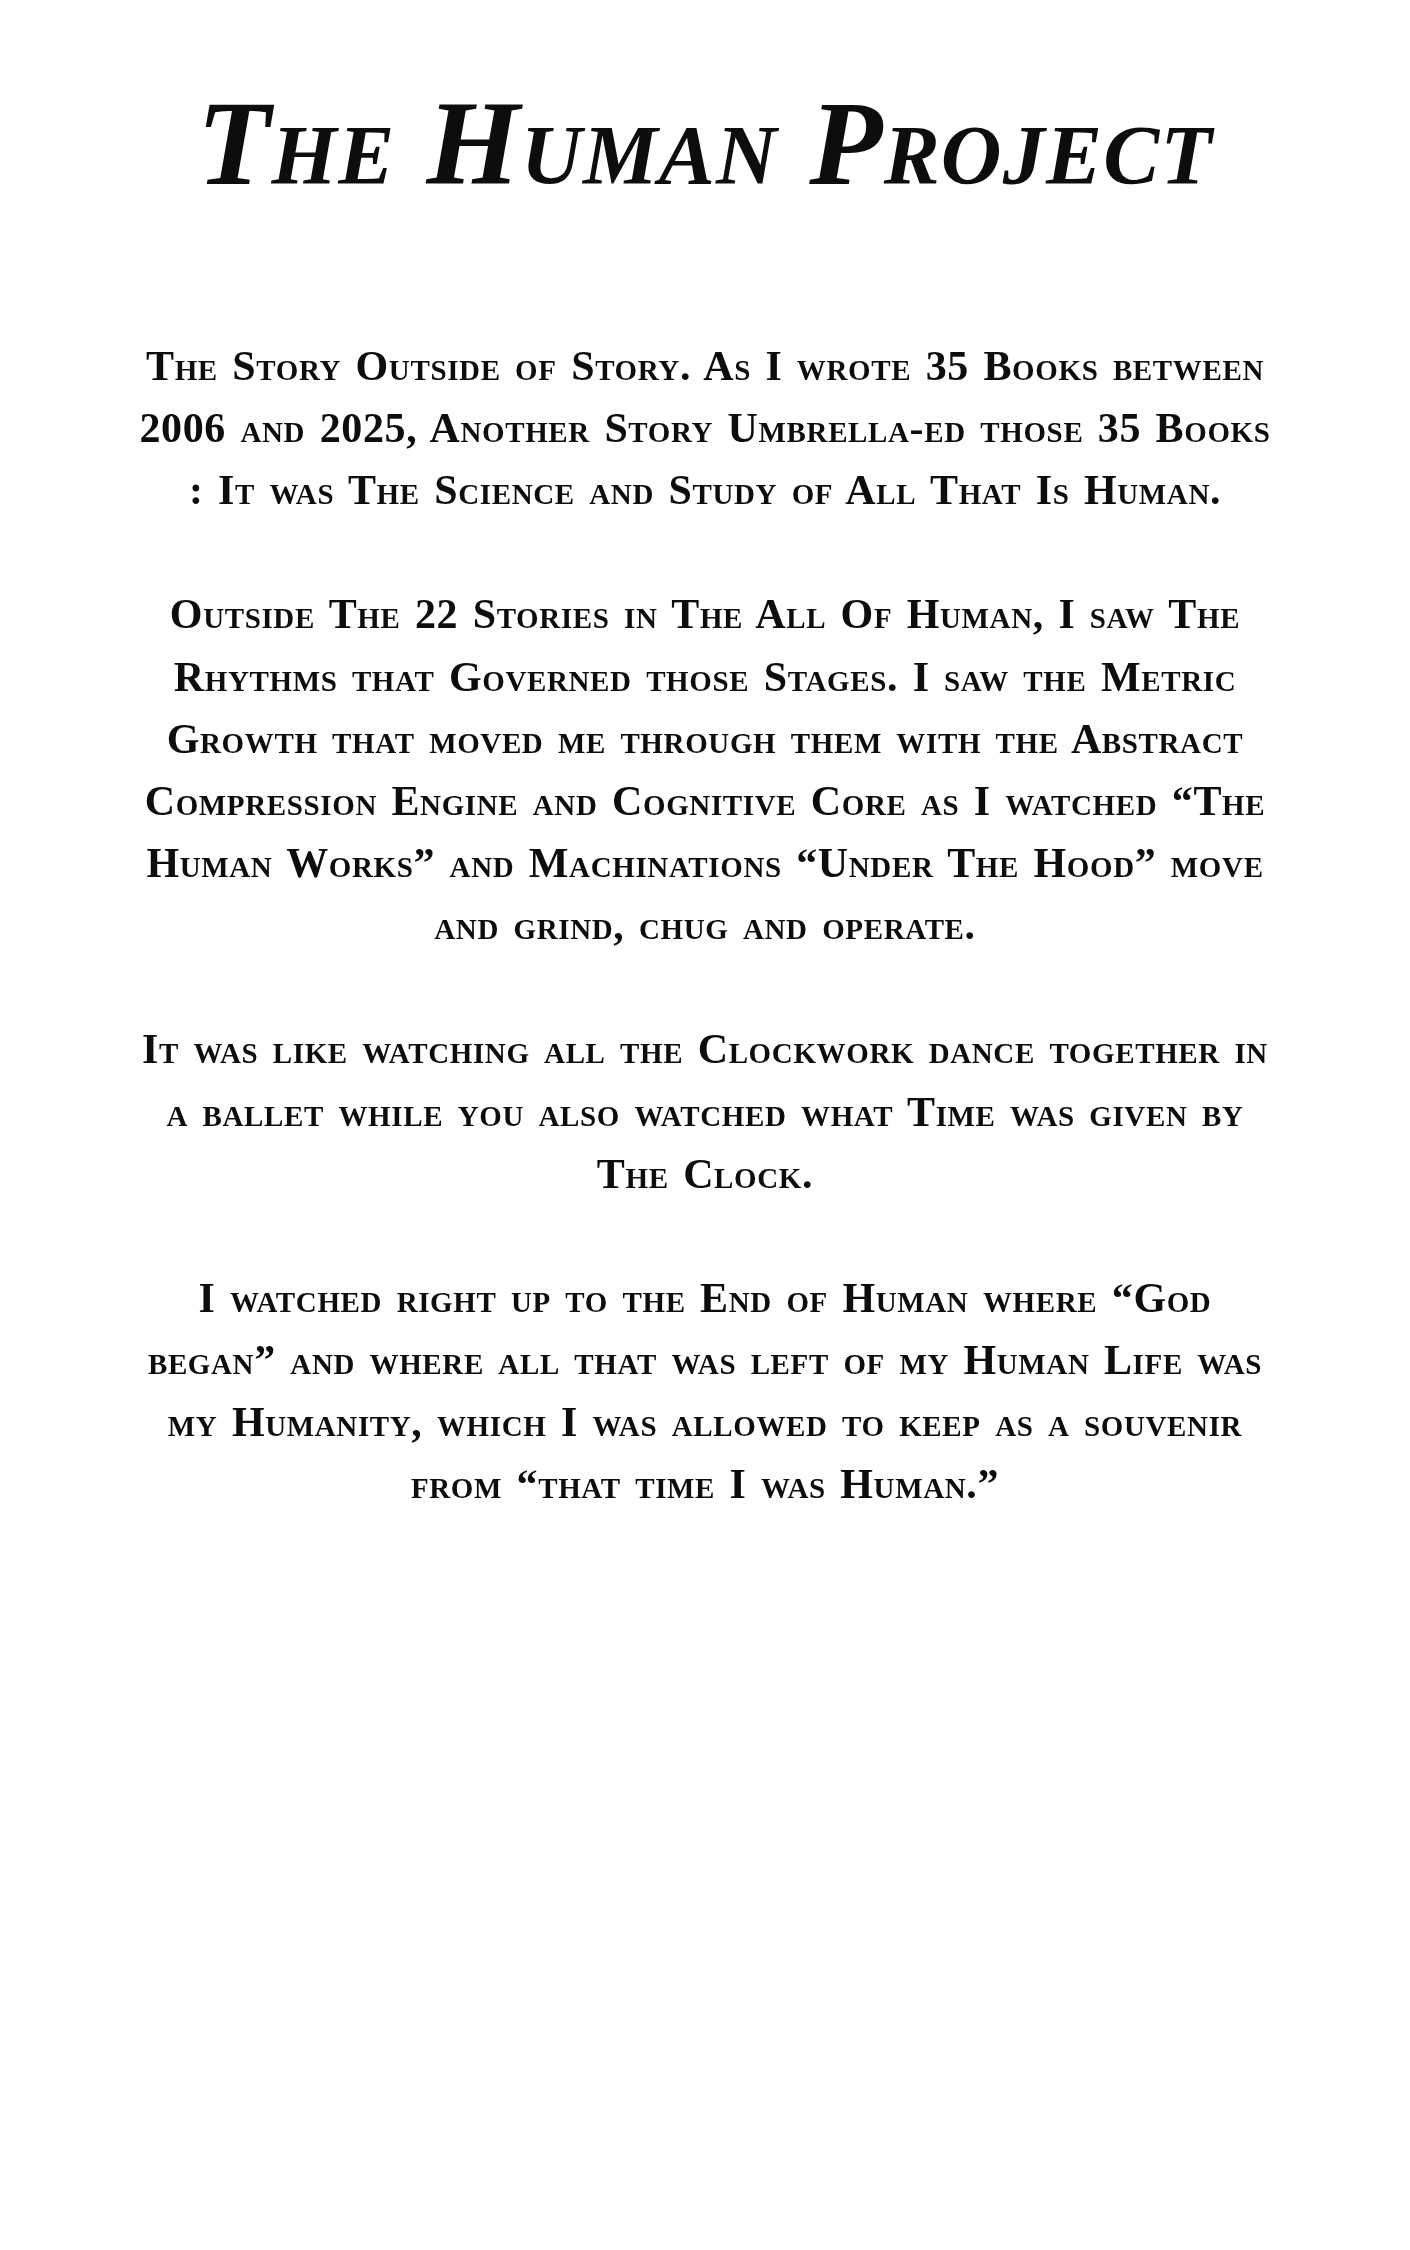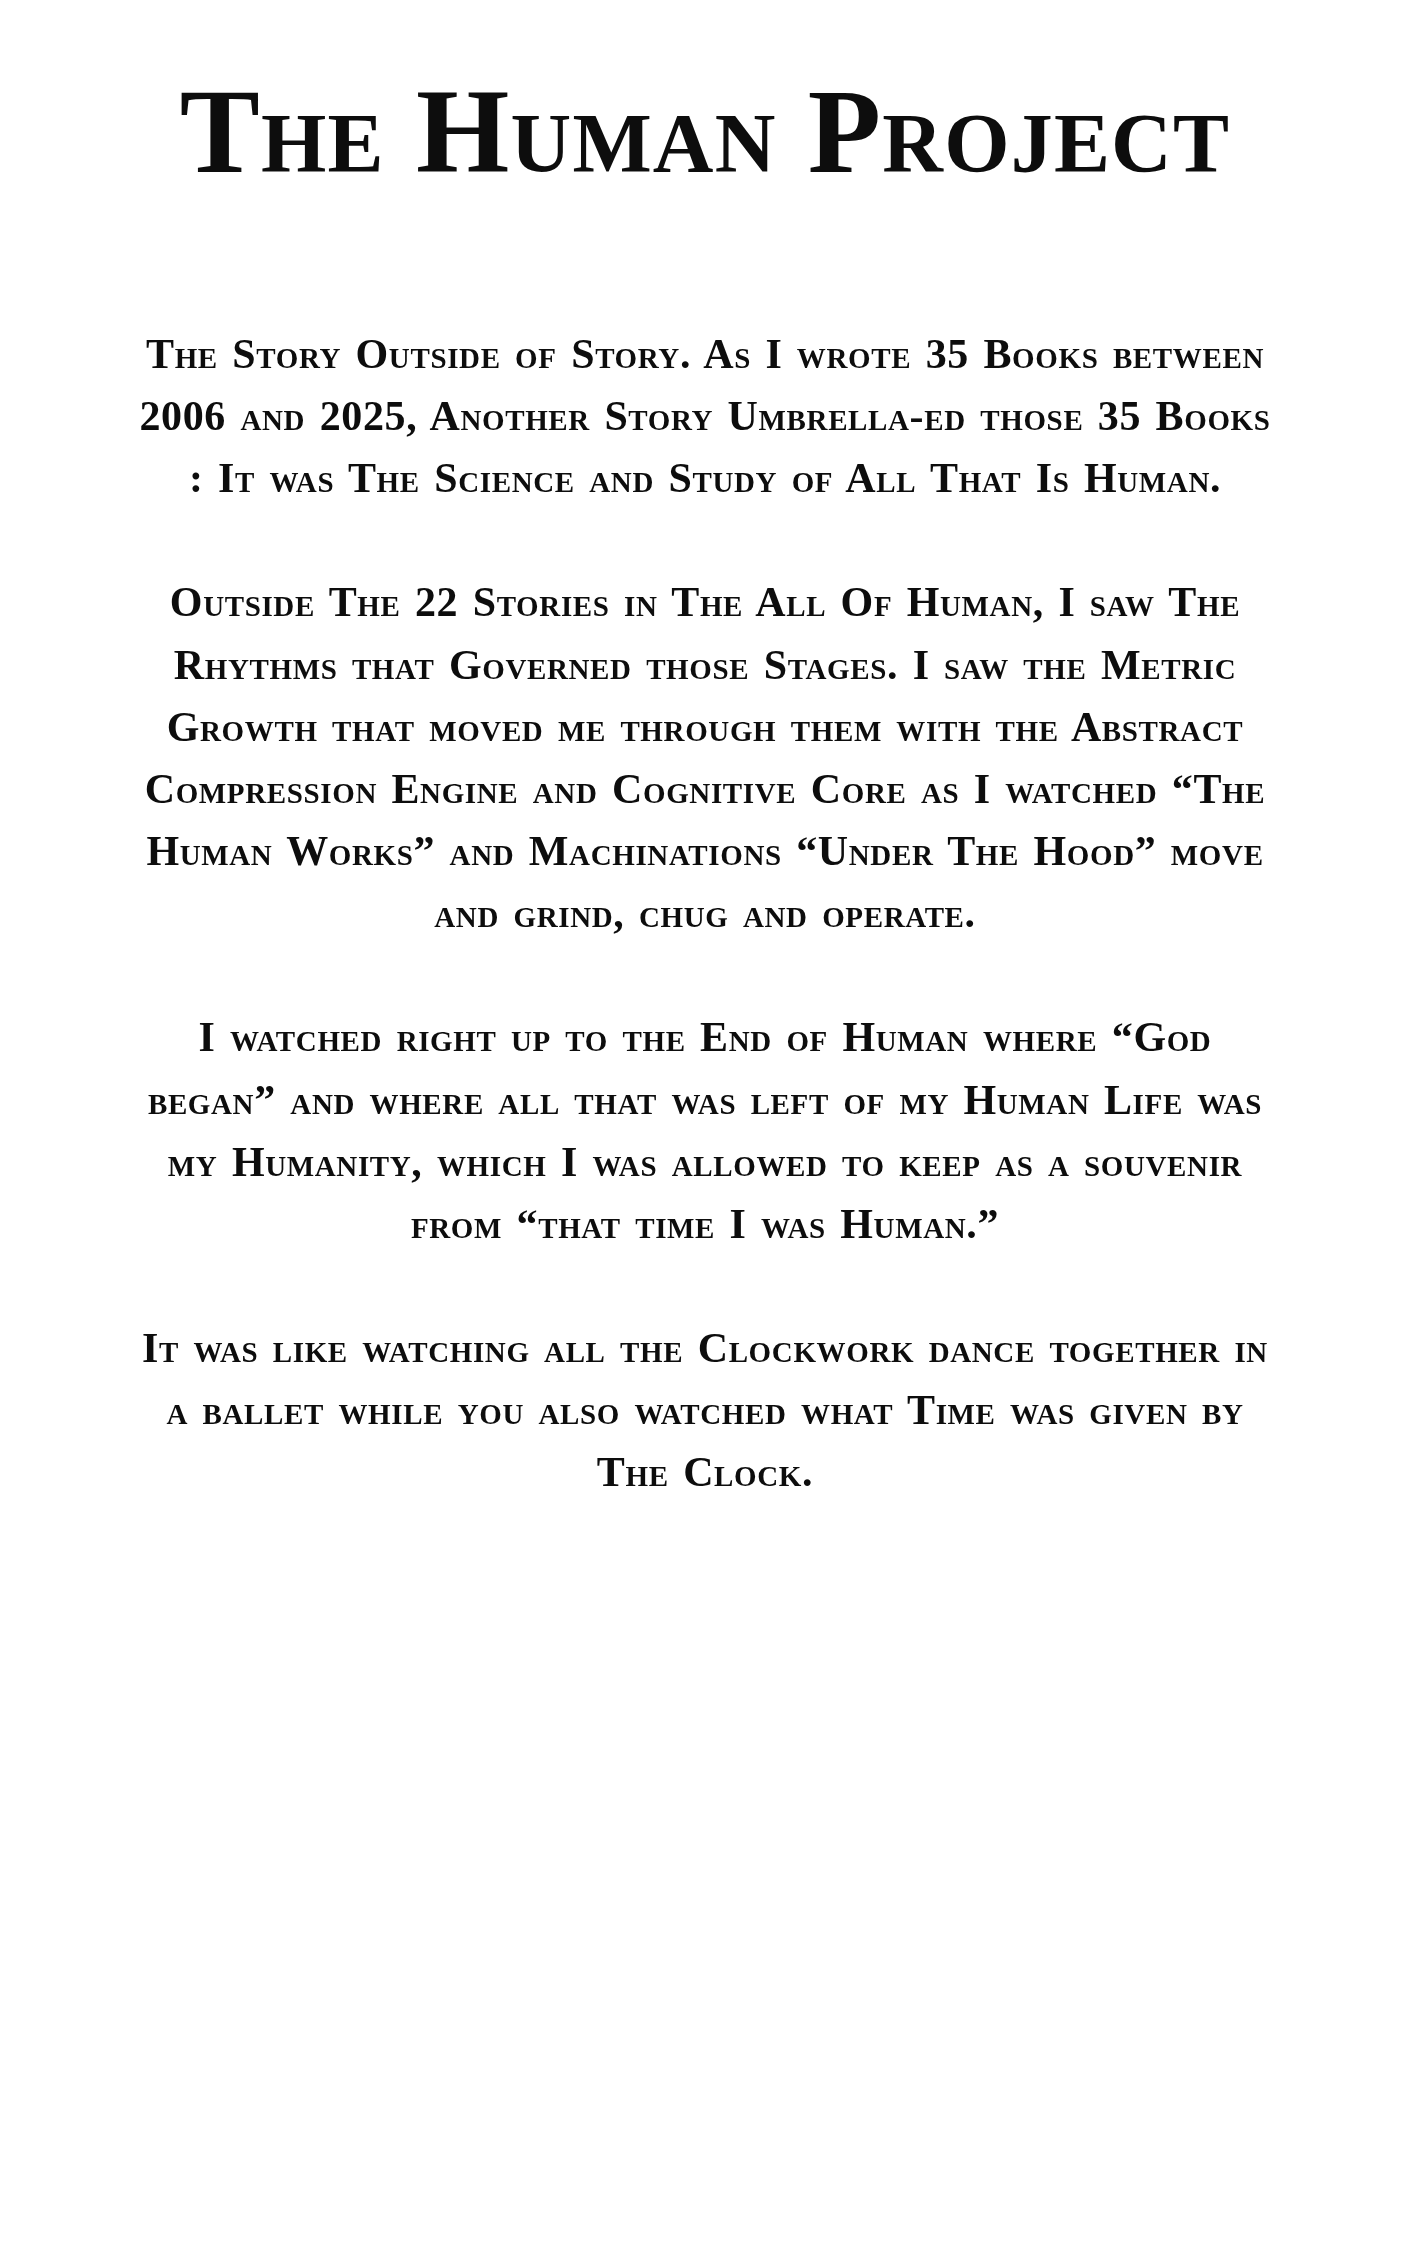--- a/index.html
+++ b/index.html
@@ -20,41 +20,42 @@
     width: 1140px;
     margin: 0 auto;
     text-align: center;
   }
   .title {
     font-variant: small-caps;
     font-weight: 700;
     font-size: 120px;
     line-height: 1;
     letter-spacing: 0.01em;
-    margin: 0;
+    margin: 12px;
     padding-top: 72px;
     padding-bottom: 118px;
     white-space: nowrap;
+    font-style: italic;
   }
   .body-text p {
     font-variant: small-caps;
     font-weight: 600;
     font-size: 42px;
     line-height: 1.48;
     letter-spacing: 0.015em;
     word-spacing: 0.08em;
     margin: 13px 0 62px 0;
   }
 </style>
 </head>
 <body>
 
 <div class="page">
   <div class="content">
     <h1 class="title">The Human Project</h1>
     <div class="body-text">
       <p>The Story Outside of Story. As I wrote 35 Books between 2006 and 2025, Another Story Umbrella-ed those 35 Books : It was The Science and Study of All That Is Human.</p>
       <p>Outside The 22 Stories in The All Of Human, I saw The Rhythms that Governed those Stages. I saw the Metric Growth that moved me through them with the Abstract Compression Engine and Cognitive Core as I watched “The Human Works” and Machinations “Under The Hood” move and grind, chug and operate.</p>
+      <p>It was like watching all the Clockwork dance together in a ballet while you also watched what Time was given by The Clock.</p>
       <p>I watched right up to the End of Human where “God began” and where all that was left of my Human Life was my Humanity, which I was allowed to keep as a souvenir from “that time I was Human.”</p>
-      <p>It was like watching all the Clockwork dance together in a ballet while you also watched what Time was given by The Clock.</p>
     </div>
   </div>
 </div>
 
 </body></html>

